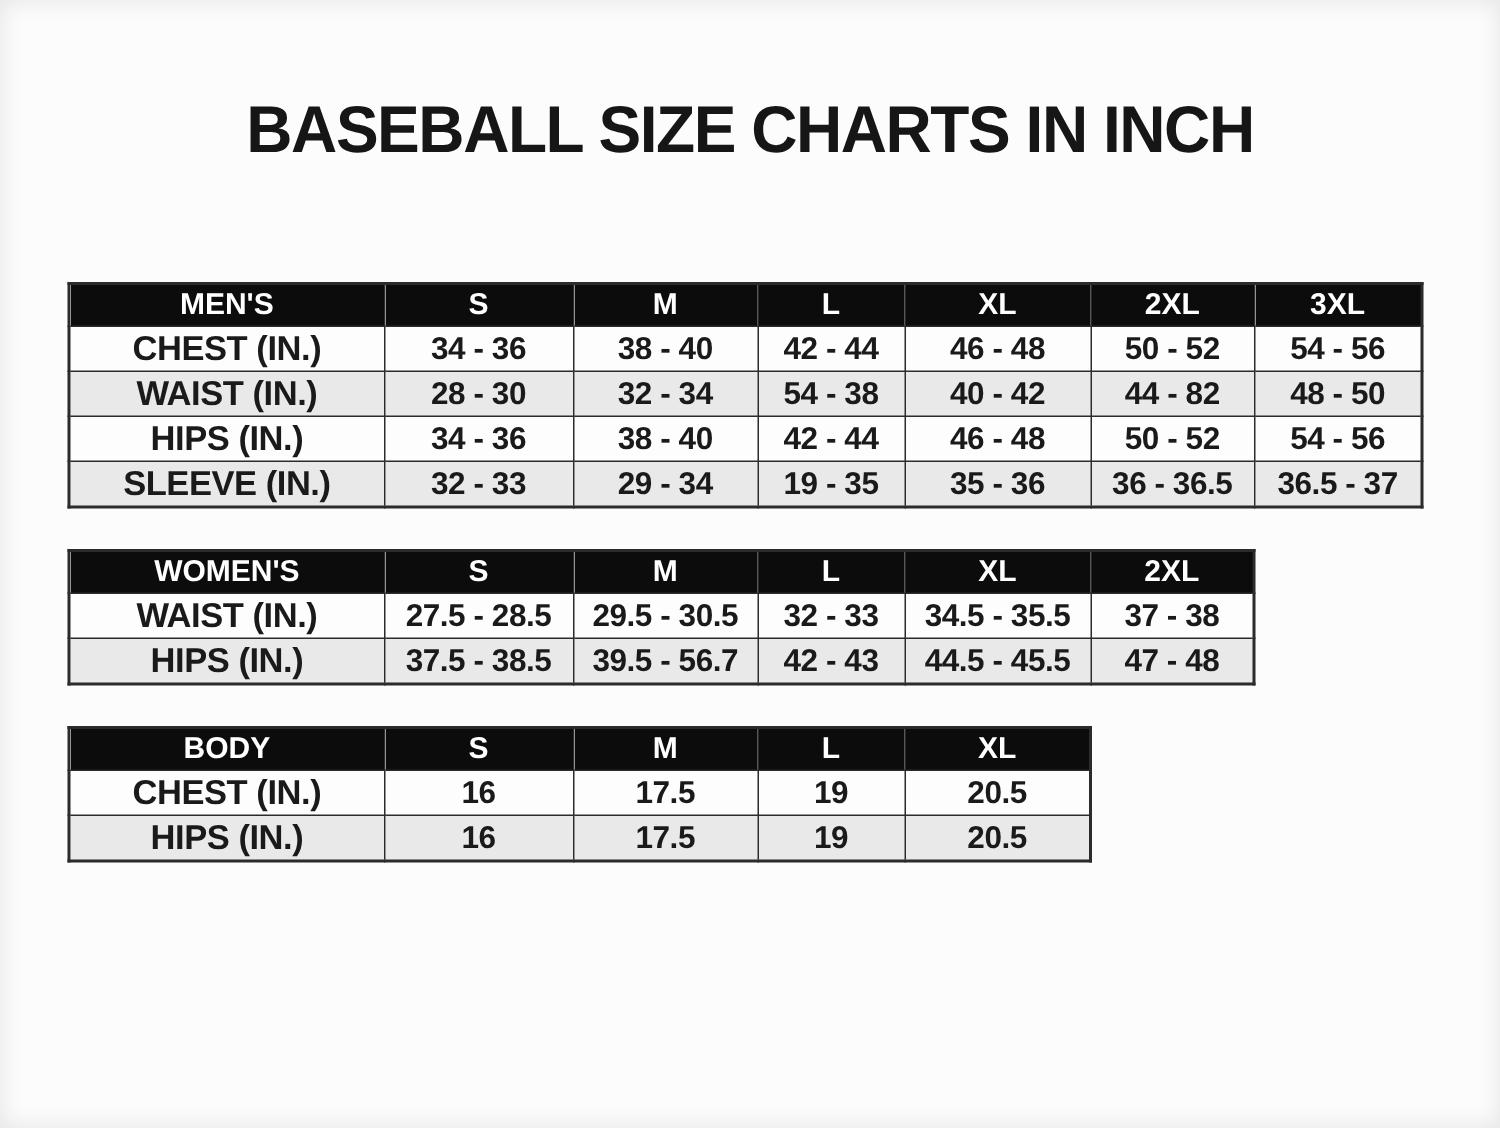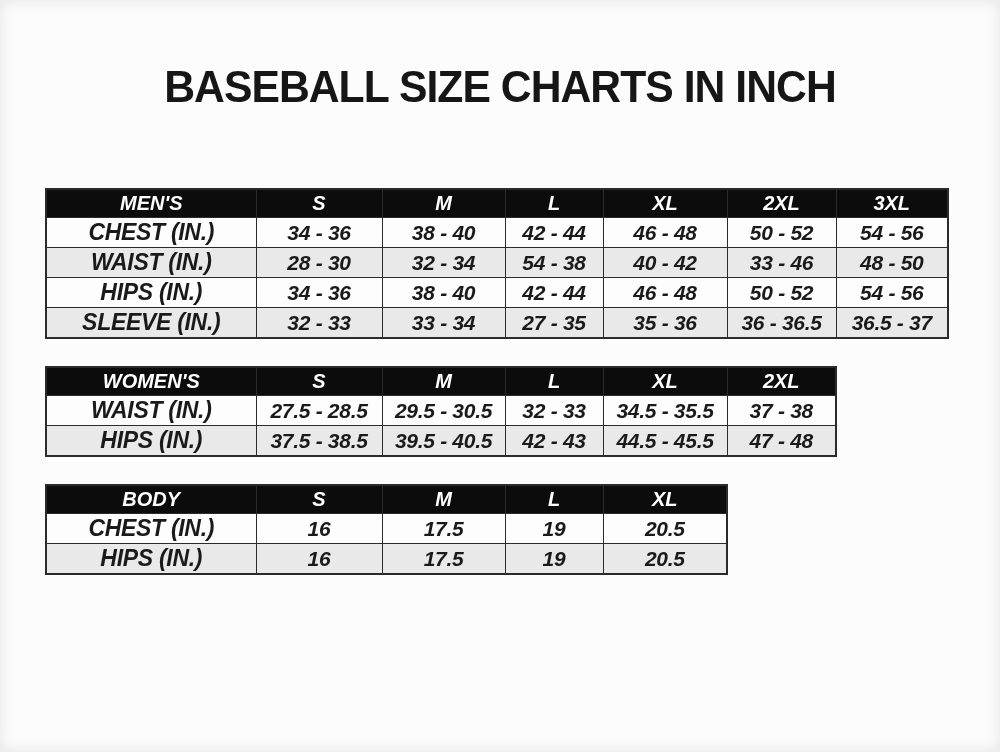--- a/index.html
+++ b/index.html
@@ -22,21 +22,20 @@
     line-height: 50px;
     font-weight: bold;
     letter-spacing: -1px;
     color: var(--title-color, #161616);
     transform: scaleX(0.97);
   }
   .tables-wrap {
     position: absolute;
     left: 45px;
     top: 188px;
-    font-style: italic;
   }
   table.size-table {
     border-collapse: collapse;
     table-layout: fixed;
     margin-bottom: 27px;
     border: 2px solid var(--border-color, #262626);
   }
   table.size-table th,
   table.size-table td {
     border: 1px solid var(--border-color, #262626);
@@ -109,37 +108,37 @@
           <td class="value-cell">46 - 48</td>
           <td class="value-cell">50 - 52</td>
           <td class="value-cell">54 - 56</td>
         </tr>
         <tr>
           <td class="row-label">WAIST (IN.)</td>
           <td class="value-cell">28 - 30</td>
           <td class="value-cell">32 - 34</td>
           <td class="value-cell">54 - 38</td>
           <td class="value-cell">40 - 42</td>
-          <td class="value-cell">33 - 46</td>
+          <td class="value-cell">44 - 82</td>
           <td class="value-cell">48 - 50</td>
         </tr>
         <tr>
           <td class="row-label">HIPS (IN.)</td>
           <td class="value-cell">34 - 36</td>
           <td class="value-cell">38 - 40</td>
           <td class="value-cell">42 - 44</td>
           <td class="value-cell">46 - 48</td>
           <td class="value-cell">50 - 52</td>
           <td class="value-cell">54 - 56</td>
         </tr>
         <tr>
           <td class="row-label">SLEEVE (IN.)</td>
           <td class="value-cell">32 - 33</td>
-          <td class="value-cell">33 - 34</td>
-          <td class="value-cell">27 - 35</td>
+          <td class="value-cell">29 - 34</td>
+          <td class="value-cell">19 - 35</td>
           <td class="value-cell">35 - 36</td>
           <td class="value-cell">36 - 36.5</td>
           <td class="value-cell">36.5 - 37</td>
         </tr>
       </tbody>
     </table>
   <table class="size-table">
       <colgroup>
         <col style="width: 210px;">
         <col style="width: 126px;">
@@ -163,21 +162,21 @@
           <td class="row-label">WAIST (IN.)</td>
           <td class="value-cell">27.5 - 28.5</td>
           <td class="value-cell">29.5 - 30.5</td>
           <td class="value-cell">32 - 33</td>
           <td class="value-cell">34.5 - 35.5</td>
           <td class="value-cell">37 - 38</td>
         </tr>
         <tr>
           <td class="row-label">HIPS (IN.)</td>
           <td class="value-cell">37.5 - 38.5</td>
-          <td class="value-cell">39.5 - 40.5</td>
+          <td class="value-cell">39.5 - 56.7</td>
           <td class="value-cell">42 - 43</td>
           <td class="value-cell">44.5 - 45.5</td>
           <td class="value-cell">47 - 48</td>
         </tr>
       </tbody>
     </table>
   <table class="size-table">
       <colgroup>
         <col style="width: 210px;">
         <col style="width: 126px;">

